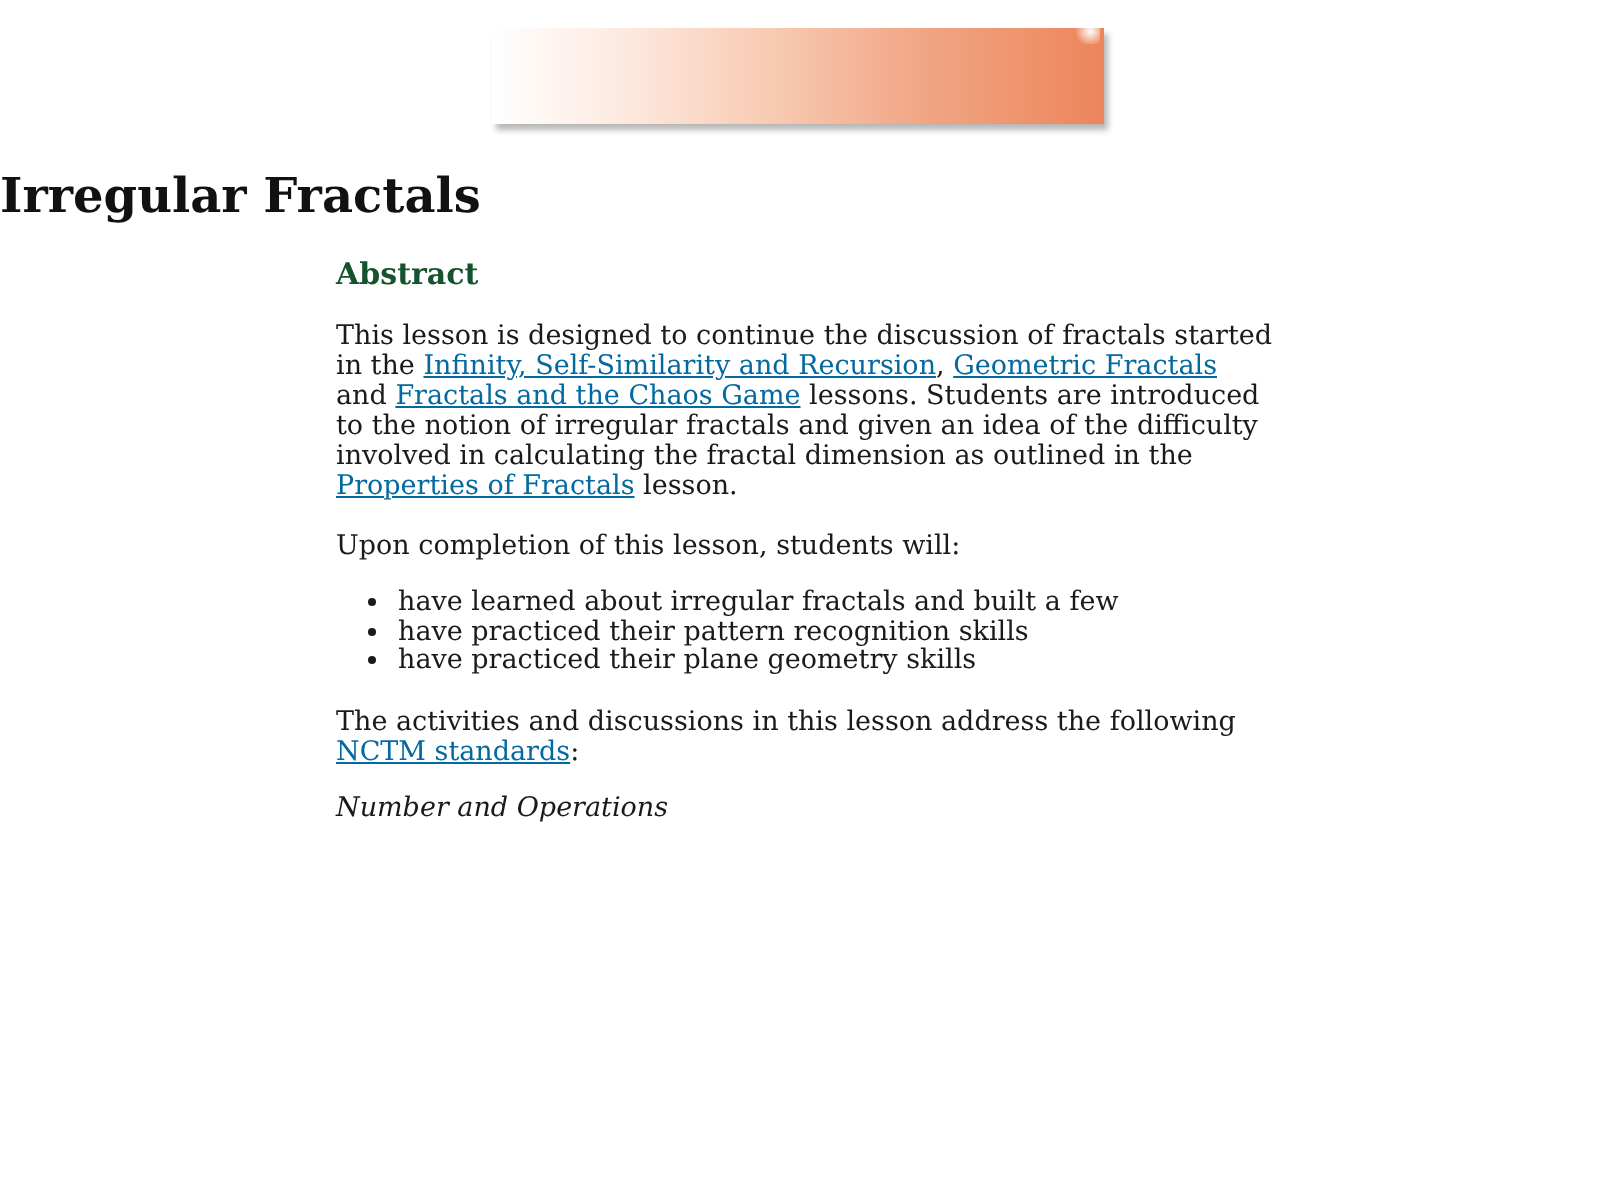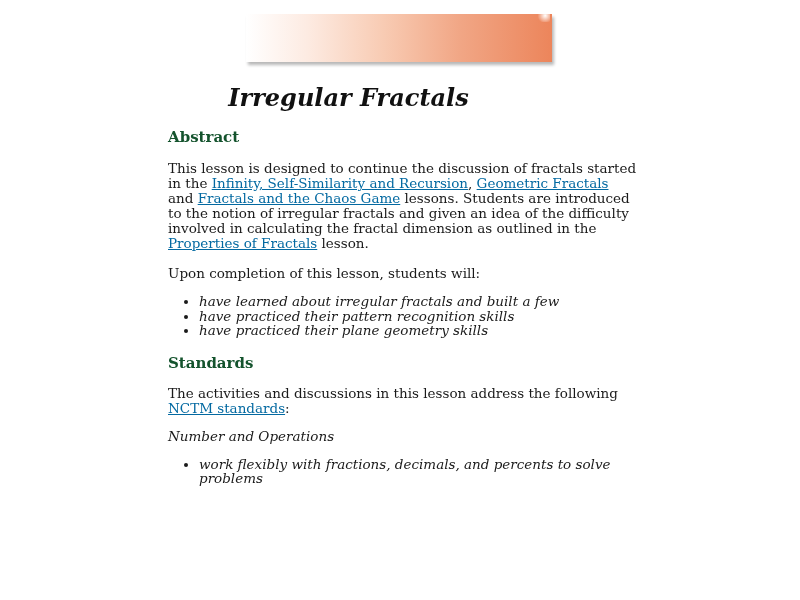--- a/index.html
+++ b/index.html
@@ -40,27 +40,26 @@
       width: 12px;
       height: 8px;
       background: radial-gradient(circle at 60% 20%, #ffffff 0%, rgba(255,255,255,0) 80%);
     }
     h1 {
       position: absolute;
       left: 0;
       top: 84px;
       width: 697px;
       margin: 0;
-      text-align: center;
+      text-align: left;
       font-family: "DejaVu Serif", serif;
       font-weight: bold;
       font-size: 24px;
       line-height: 28px;
       color: #111;
-      font-style: italic;
     }
     .content {
       position: absolute;
       left: 168px;
       top: 128px;
       width: 470px;
     }
     h2 {
       font-family: "DejaVu Serif", serif;
       font-weight: bold;
@@ -76,21 +75,20 @@
       color: #0369a1;
       text-decoration: underline;
     }
     ul {
       margin: 0;
       padding-left: 31px;
       list-style: disc;
     }
     ul li {
       line-height: 14.5px;
-      font-style: italic;
     }
     .italic {
       font-style: italic;
     }
   </style>
 </head>
 <body>
 
 <div class="banner-wrap">
   <div class="banner"></div>
@@ -108,24 +106,20 @@
   <section style="margin-top:15px;">
     <p style="margin-top:14px;">Upon completion of this lesson, students will:</p>
     <ul style="margin-top:13px;">
       <li>have learned about irregular fractals and built a few</li>
       <li>have practiced their pattern recognition skills</li>
       <li>have practiced their plane geometry skills</li>
     </ul>
   </section>
 
   <section style="margin-top:16px;">
-    <h2>Standards</h2>
     <p style="margin-top:14px;"><span>The activities and discussions in this lesson address the following </span><a href="#">NCTM standards</a><span>:</span></p>
 
     <p class="italic" style="margin-top:13px;">Number and Operations</p>
-    <ul style="margin-top:13px;">
-      <li>work flexibly with fractions, decimals, and percents to solve problems</li>
-    </ul>
 
 
   </section>
 
 </div>
 
 </body></html>

